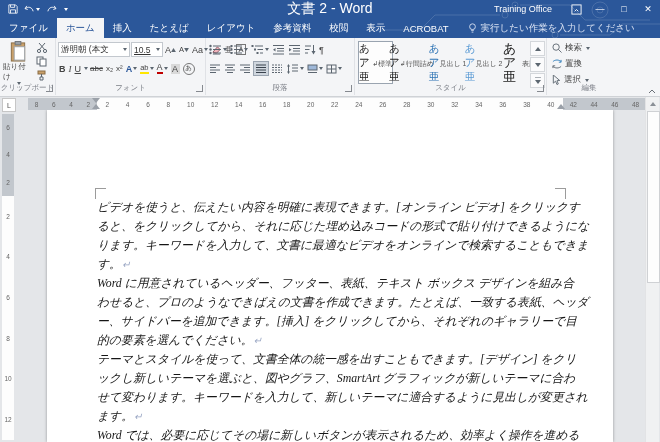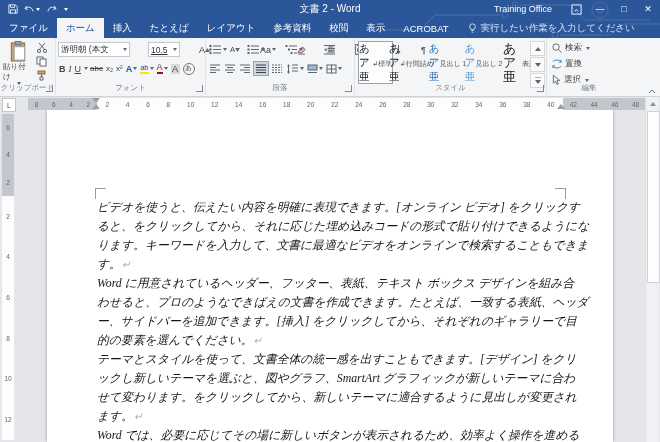--- a/index.html
+++ b/index.html
@@ -5,21 +5,21 @@
   html,body{margin:0;padding:0;}
   body{width:660px;height:442px;overflow:hidden;font-family:"Liberation Sans",sans-serif;
        -webkit-font-smoothing:antialiased;}
   #app{position:relative;width:660px;height:442px;background:#e4e6e9;}
 
   
   .titlebar{position:absolute;left:0;top:0;width:660px;height:18px;background:#2b579a;color:#fff;
             display:flex;align-items:center;font-size:9px;z-index:5;}
   .qat{display:flex;align-items:center;gap:6px;padding-left:8px;}
   .qat .qbtn{display:flex;align-items:center;color:#fff;}
-  .tb-title{position:absolute;left:0;right:0;text-align:center;font-size:10px;color:#fff;pointer-events:none;}
+  .tb-title{position:absolute;left:0;right:0;text-align:center;font-size:14px;color:#fff;pointer-events:none;}
   .tb-right{margin-left:auto;display:flex;align-items:center;gap:0;height:18px;}
   .tb-account{font-size:9px;padding-right:12px;}
   .winbtn{width:24px;height:18px;display:flex;align-items:center;justify-content:center;font-size:9px;color:#fff;}
   .deco{position:absolute;right:0;top:0;opacity:.14;pointer-events:none;}
 
   
   .tabrow{position:absolute;left:0;top:18px;width:660px;height:20px;background:#2b579a;display:flex;
           align-items:stretch;font-size:9.5px;color:#fff;z-index:4;}
   .tab{padding:0 9px;display:flex;align-items:center;white-space:nowrap;}
   .tab.active{background:#f4f5f7;color:#2b579a;}
@@ -32,21 +32,21 @@
   .grp-label{position:absolute;bottom:2px;left:0;width:100%;text-align:center;font-size:7.5px;color:#7b7f87;}
   .launcher{position:absolute;right:2px;bottom:3px;width:6px;height:6px;
             border-right:1px solid #85898f;border-bottom:1px solid #85898f;}
   .rbtn{display:inline-flex;align-items:center;justify-content:center;height:15px;color:#444;
         font-size:9px;padding:0 1px;vertical-align:top;}
   .rbtn.sel{background:#cfd6de;border:1px solid #9aa4b0;height:13px;}
   .caret{display:inline-block;width:0;height:0;border-left:2.5px solid transparent;
          border-right:2.5px solid transparent;border-top:3px solid #5c6670;margin-left:1px;}
   .combo{display:inline-flex;align-items:center;background:#fff;border:1px solid #c3c8ce;height:13px;
          font-size:8.5px;color:#333;padding:0 2px;justify-content:space-between;}
-  .row1{position:absolute;left:2px;top:4px;display:flex;align-items:center;gap:18px;}
+  .row1{position:absolute;left:2px;top:4px;display:flex;align-items:center;gap:1px;}
   .row2{position:absolute;left:2px;top:23px;display:flex;align-items:center;gap:1px;}
 
   
   .g-clip{left:0;width:55px;}
   .paste{position:absolute;left:3px;top:3px;width:30px;height:44px;display:flex;flex-direction:column;
          align-items:center;font-size:7.5px;color:#444;}
   .minicol{position:absolute;left:36px;top:4px;display:flex;flex-direction:column;gap:3px;}
 
   
   .g-font{left:56px;width:149px;}
@@ -572,21 +572,21 @@
     <div class="doc-line jl"><span>ビデオを使うと、伝えたい内容を明確に表現できます。[オンライン ビデオ] をクリックす</span><span class="ret"></span></div>
         <div class="doc-line jl"><span>ると、をクリックしてから、それに応じた埋め込みコードの形式で貼り付けできるようにな</span><span class="ret"></span></div>
         <div class="doc-line jl"><span>ります。キーワードを入力して、文書に最適なビデオをオンラインで検索することもできま</span><span class="ret"></span></div>
         <div class="doc-line"><span>す。</span><span class="ret">↵</span></div>
         <div class="doc-line jl"><span>Word に用意されているヘッダー、フッター、表紙、テキスト ボックス デザインを組み合</span><span class="ret"></span></div>
         <div class="doc-line jl"><span>わせると、プロのようなできばえの文書を作成できます。たとえば、一致する表紙、ヘッダ</span><span class="ret"></span></div>
         <div class="doc-line jl"><span>ー、サイドバーを追加できます。[挿入] をクリックしてから、それぞれのギャラリーで目</span><span class="ret"></span></div>
         <div class="doc-line"><span>的の要素を選んでください。</span><span class="ret">↵</span></div>
         <div class="doc-line jl"><span>テーマとスタイルを使って、文書全体の統一感を出すこともできます。[デザイン] をクリ</span><span class="ret"></span></div>
         <div class="doc-line jl"><span>ックし新しいテーマを選ぶと、図やグラフ、SmartArt グラフィックが新しいテーマに合わ</span><span class="ret"></span></div>
-        <div class="doc-line jl"><span>せて変わります。をクリックしてから、新しいテーマに適合するように見出しが変更され</span><span class="ret"></span></div>
+        <div class="doc-line jl"><span>せて変わります。キーワードを入力して、新しいテーマに適合するように見出しが変更され</span><span class="ret"></span></div>
         <div class="doc-line"><span>ます。</span><span class="ret">↵</span></div>
         <div class="doc-line jl"><span>Word では、必要に応じてその場に新しいボタンが表示されるため、効率よく操作を進める</span><span class="ret"></span></div>
       </div>
   </div>
 
   <div class="vscroll">
     <div class="vs-up"></div>
     <div class="vs-thumb"></div>
   </div>
 

